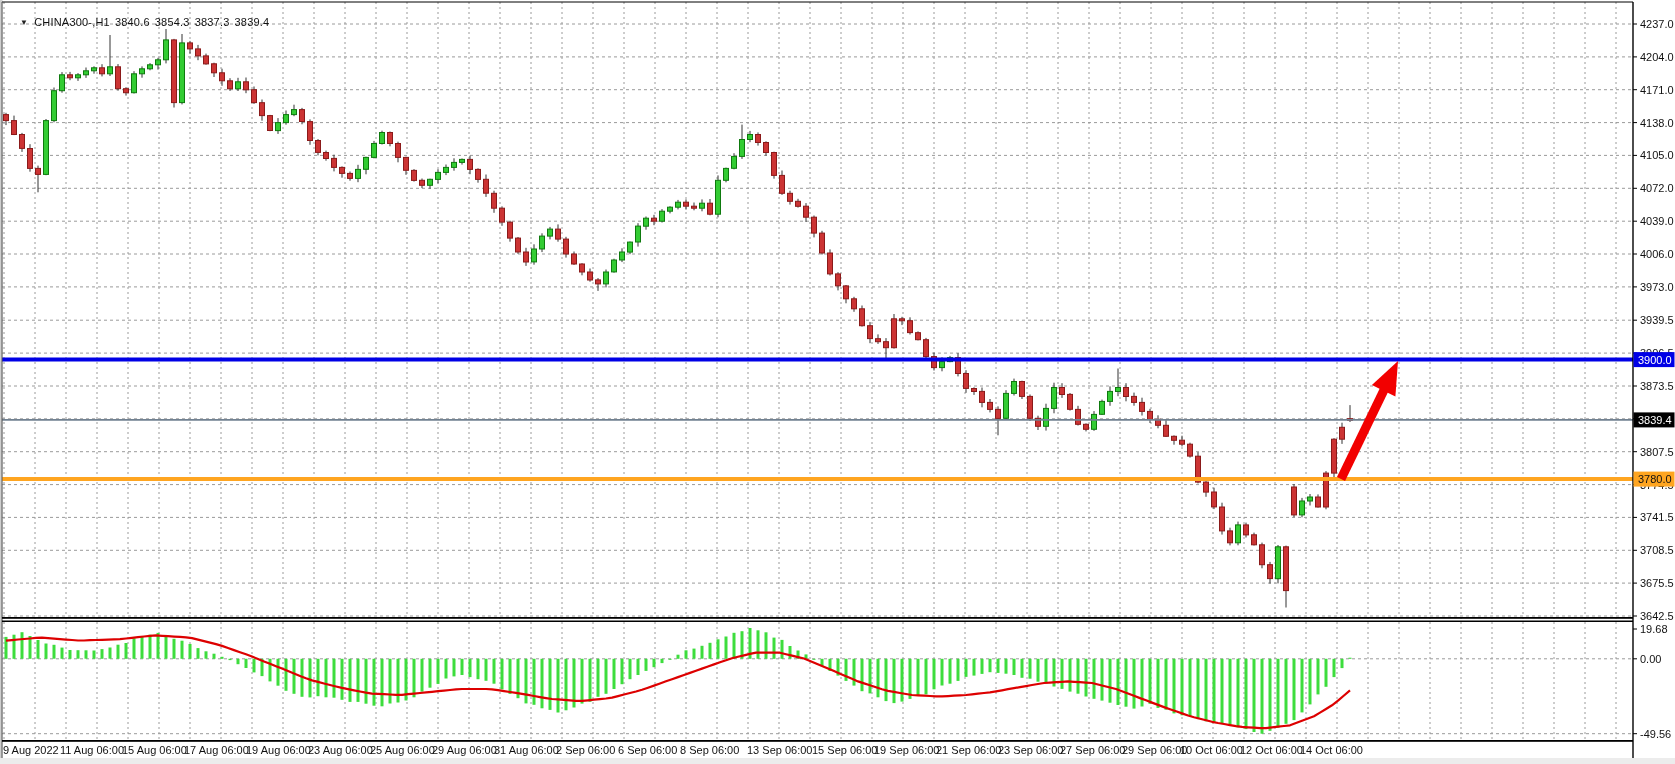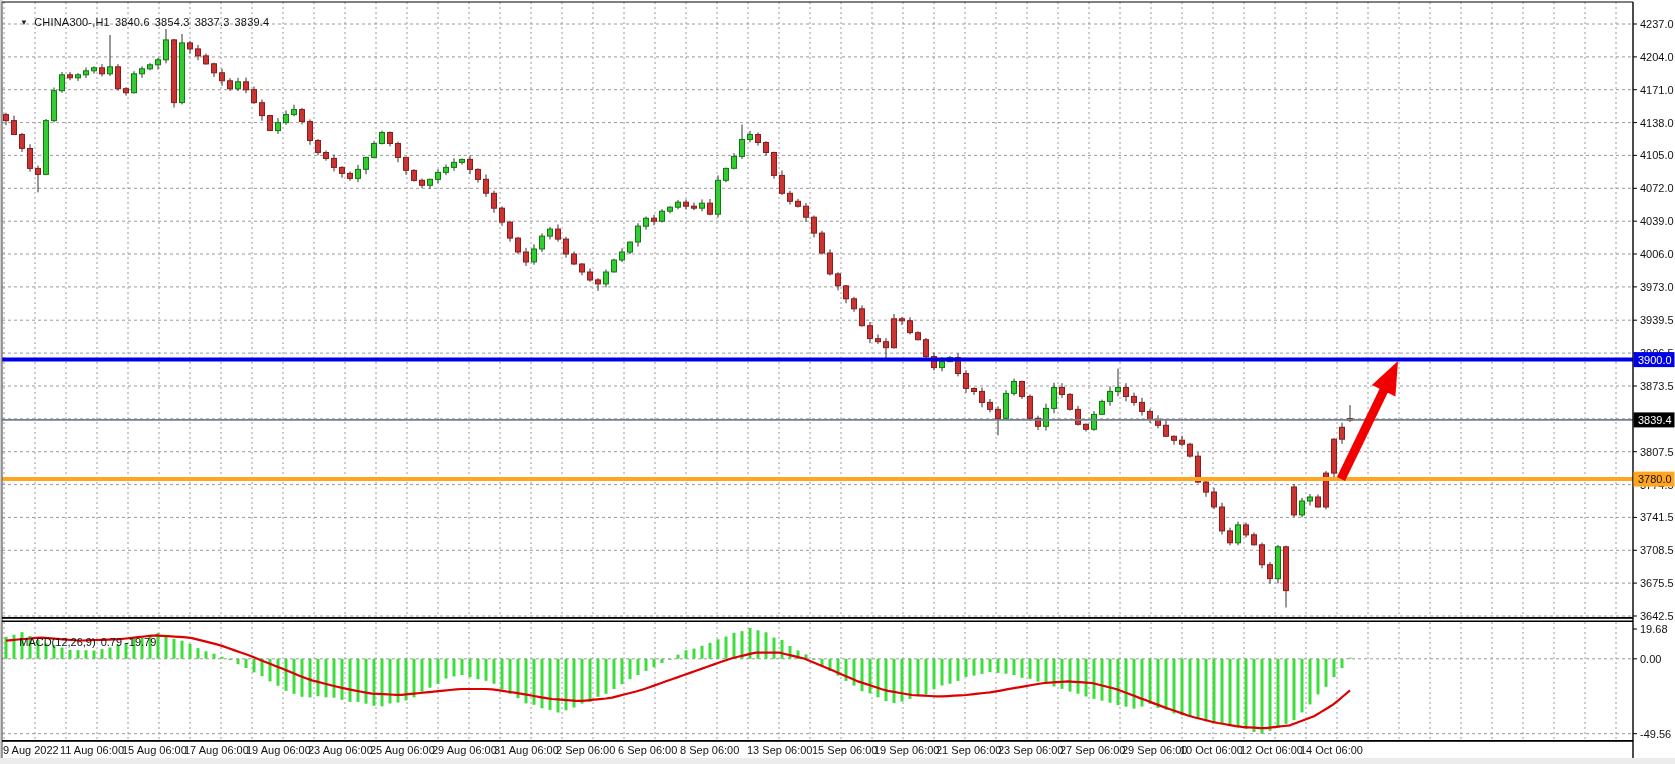--- a/index.html
+++ b/index.html
@@ -703,16 +703,13 @@
         <text x="1180" y="754" fill="#111111" font-size="11px" font-family="Liberation Sans, sans-serif">10 Oct 06:00</text>
         <text x="1240" y="754" fill="#111111" font-size="11px" font-family="Liberation Sans, sans-serif">12 Oct 06:00</text>
         <text x="1300" y="754" fill="#111111" font-size="11px" font-family="Liberation Sans, sans-serif">14 Oct 06:00</text>
       </g>
     </svg>
 
   <div class="hdr">
     <span class="tri">▼</span><span>CHINA300-,H1</span><span>3840.6</span><span>3854.3</span><span>3837.3</span><span>3839.4</span>
   </div>
 
-  <div class="macd-lbl">
-    <span>MACD(12,26,9)</span><span>0.79 -19.79</span>
-  </div>
 </div>
 
 </body></html>

